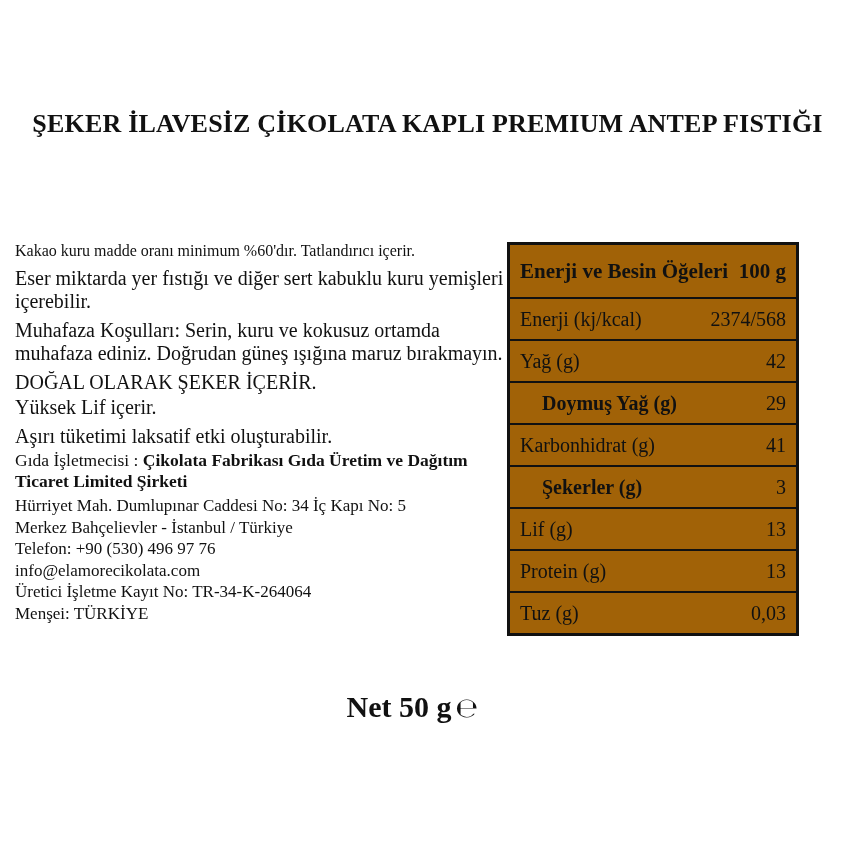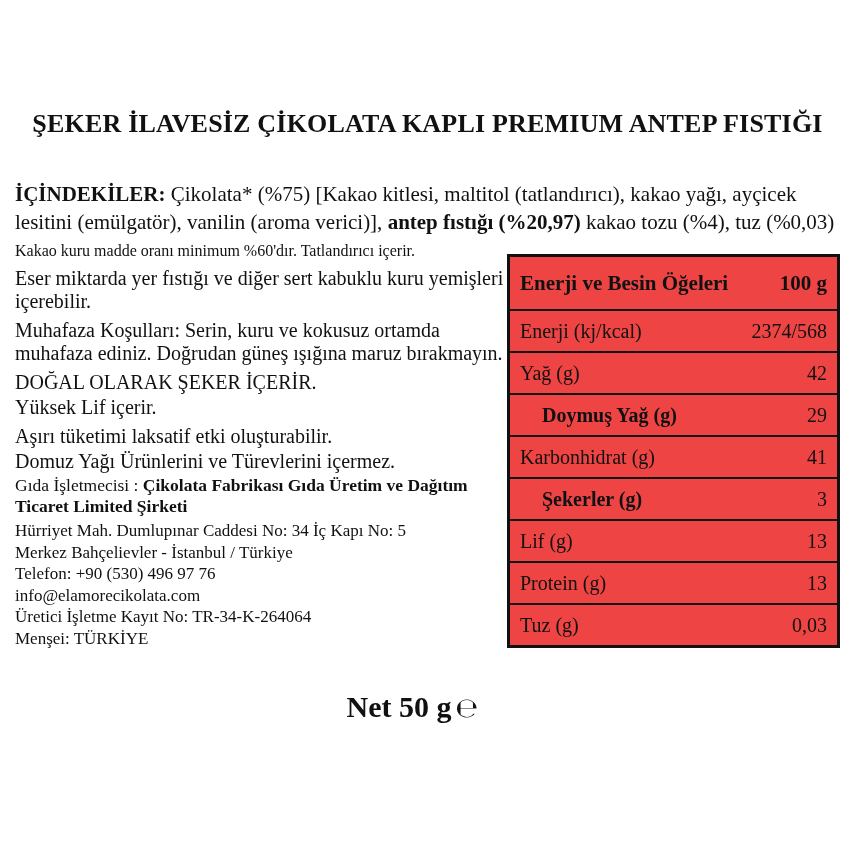--- a/index.html
+++ b/index.html
@@ -71,25 +71,24 @@
     font-size: 17px;
     line-height: 21.5px;
     margin: 0;
   }
 
   
   .ntable {
     position: absolute;
     top: 242px;
     left: 507px;
-    width: 333px;
+    width: 292px;
     border: 3px solid #111111;
     box-sizing: border-box;
-    background: #ef4444;
-    margin-top: 12px;
+    background: #a16207;
   }
   .ntable .row {
     display: flex;
     justify-content: space-between;
     align-items: center;
     height: 40px;
     padding: 0 10px;
     border-top: 2px solid #111111;
     font-size: 20px;
   }
@@ -122,32 +121,28 @@
     margin-left: 4px;
   }
 </style>
 </head>
 <body>
 
 <div class="page">
 
   <div class="title">ŞEKER İLAVESİZ ÇİKOLATA KAPLI PREMIUM ANTEP FISTIĞI</div>
 
-  <div class="ingredients">
-    <span class="b">İÇİNDEKİLER:</span><span> Çikolata* (%75) [Kakao kitlesi, maltitol (tatlandırıcı), kakao yağı, ayçicek lesitini (emülgatör), vanilin (aroma verici)], </span><span class="b">antep fıstığı (%20,97)</span><span> kakao tozu (%4), tuz (%0,03)</span>
-  </div>
 
   <div class="left-col">
     <p class="note">Kakao kuru madde oranı minimum %60'dır. Tatlandırıcı içerir.</p>
     <p class="main">Eser miktarda yer fıstığı ve diğer sert kabuklu kuru yemişleri içerebilir.</p>
     <p class="main">Muhafaza Koşulları: Serin, kuru ve kokusuz ortamda muhafaza ediniz. Doğrudan güneş ışığına maruz bırakmayın.</p>
     <p class="main tight">DOĞAL OLARAK ŞEKER İÇERİR.</p>
     <p class="main">Yüksek Lif içerir.</p>
     <p class="main tight">Aşırı tüketimi laksatif etki oluşturabilir.</p>
-    <p class="main tight">Domuz Yağı Ürünlerini ve Türevlerini içermez.</p>
     <p class="operator"><span>Gıda İşletmecisi : </span><span class="b">Çikolata Fabrikası Gıda Üretim ve Dağıtım Ticaret Limited Şirketi</span></p>
     <p class="contact">Hürriyet Mah. Dumlupınar Caddesi No: 34 İç Kapı No: 5</p>
     <p class="contact">Merkez Bahçelievler - İstanbul / Türkiye</p>
     <p class="contact">Telefon: +90 (530) 496 97 76</p>
     <p class="contact">info@elamorecikolata.com</p>
     <p class="contact">Üretici İşletme Kayıt No: TR-34-K-264064</p>
     <p class="contact">Menşei: TÜRKİYE</p>
   </div>
 
   <div class="ntable">

